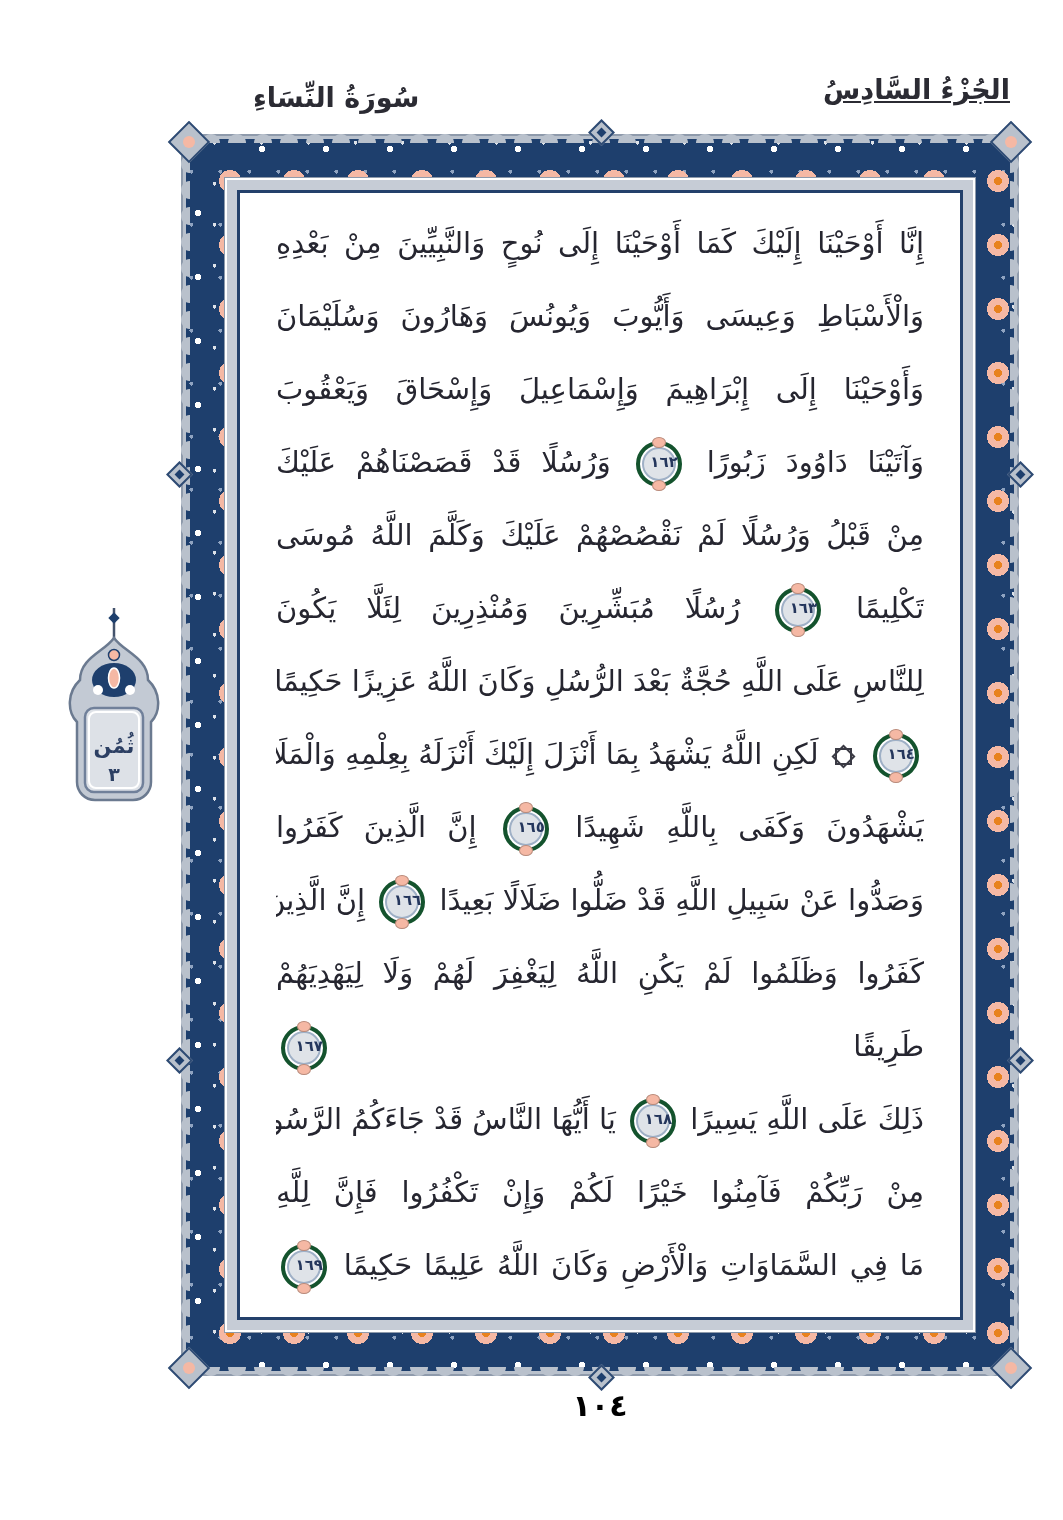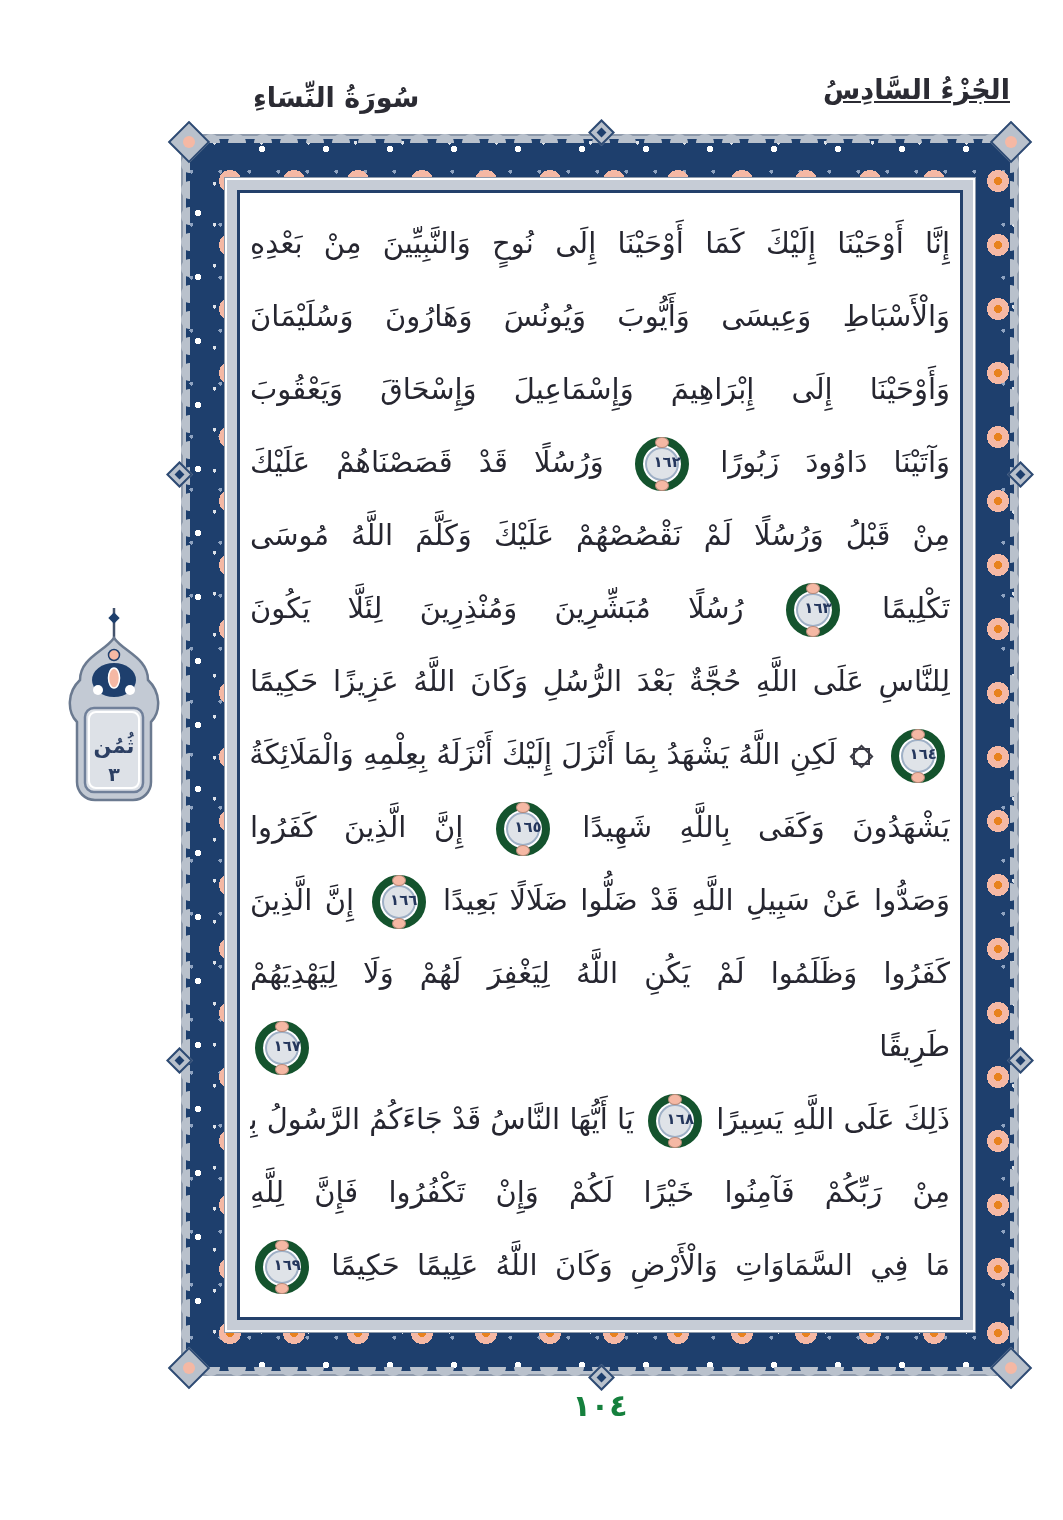--- a/index.html
+++ b/index.html
@@ -33,39 +33,39 @@
   .c-tl{left:-12px;top:-12px;} .c-tr{right:-12px;top:-12px;}
   .c-bl{left:-12px;bottom:-12px;} .c-br{right:-12px;bottom:-12px;}
   .finial{position:absolute;width:15px;height:15px;background:#b9c1cc;border:2px solid #2e4b74;transform:rotate(45deg);}
   .finial::before{content:"";position:absolute;inset:4px;background:#1e3f6d;}
   .f-l1{left:-16px;top:326px;} .f-l2{left:-16px;top:912px;}
   .f-r1{right:-16px;top:326px;} .f-r2{right:-16px;top:912px;}
   .f-t{left:50%;top:-16px;margin-left:-8px;} .f-b{left:50%;bottom:-16px;margin-left:-8px;}
   
   .content{position:absolute;inset:54px;background:#ffffff;
            box-shadow:0 0 0 3px #23406b, 0 0 0 13px #c6ccd6, 0 0 0 15px #ffffff, 0 0 0 16px #8e9aab;
-           padding:14px 10px 0;box-sizing:border-box;direction:rtl;}
+           padding:14px 36px 0;box-sizing:border-box;direction:rtl;}
   .qline{height:73px;line-height:73px;font-size:29px;white-space:nowrap;
          text-align:justify;text-align-last:justify;overflow:hidden;color:#262630;}
   .qline .qtext{letter-spacing:0;}
   .vmark{display:inline-block;position:relative;width:38px;height:38px;margin:0 5px;vertical-align:middle;
-         border-radius:50%;background:#dfe3e8;border:8px solid #14532d;
+         border-radius:50%;background:#dfe3e8;border:4px solid #14532d;
          box-shadow:inset 0 0 0 2px #ffffff, inset 0 0 0 4px #9fb0c6;}
   .vmark::before,.vmark::after{content:"";position:absolute;left:50%;transform:translateX(-50%);
          width:12px;height:9px;border-radius:50%;background:#f5b8a4;border:1px solid #b98a7a;}
   .vmark::before{top:-8px;} .vmark::after{bottom:-8px;}
   .vnum{display:block;width:100%;text-align:center;font-size:15px;line-height:34px;color:#24365c;font-weight:bold;}
   .hizb{display:inline-block;position:relative;width:13px;height:13px;margin:0 7px;vertical-align:middle;
         border:2px solid #3a3a44;}
   .hizb::before{content:"";position:absolute;inset:-2px;border:2px solid #3a3a44;transform:rotate(45deg);}
   
   .thumn{position:absolute;left:58px;top:606px;width:112px;height:200px;}
   
   .pagenum{position:absolute;left:186px;width:828px;top:1388px;text-align:center;
-           font-size:30px;font-weight:bold;color:#15803d;}
+           font-size:30px;font-weight:bold;color:#000000;}
 </style>
 </head>
 <body>
 
 <div class="page">
 
   <div class="hdr hdr-juz">الجُزْءُ السَّادِسُ</div>
   <div class="hdr hdr-surah">سُورَةُ النِّسَاءِ</div>
 
   <div class="frame">

